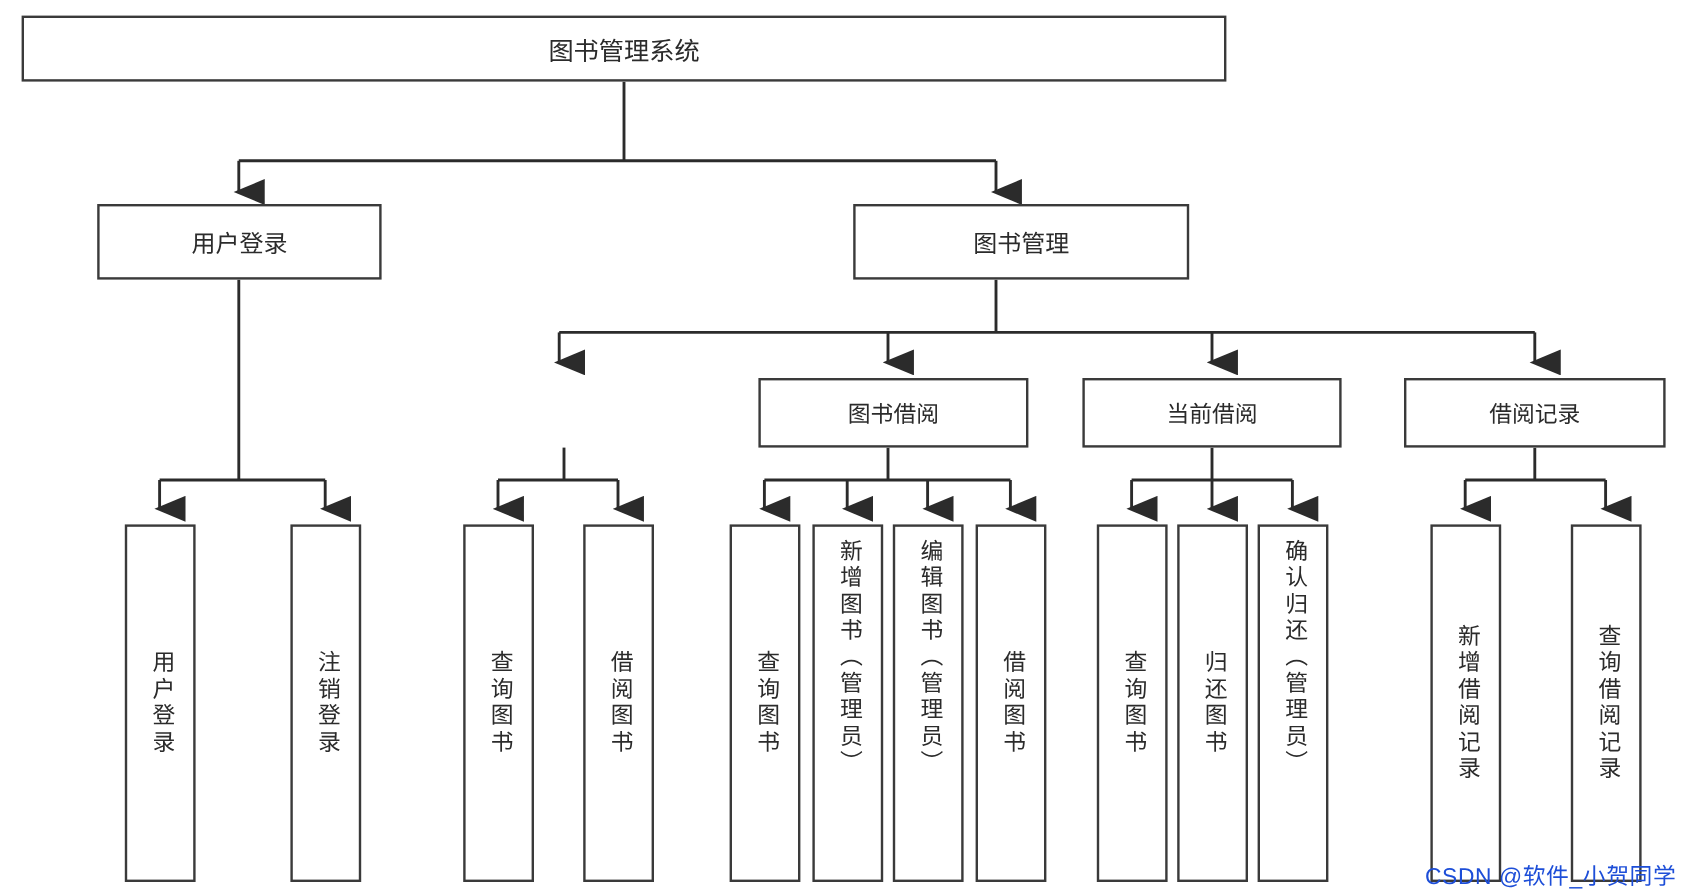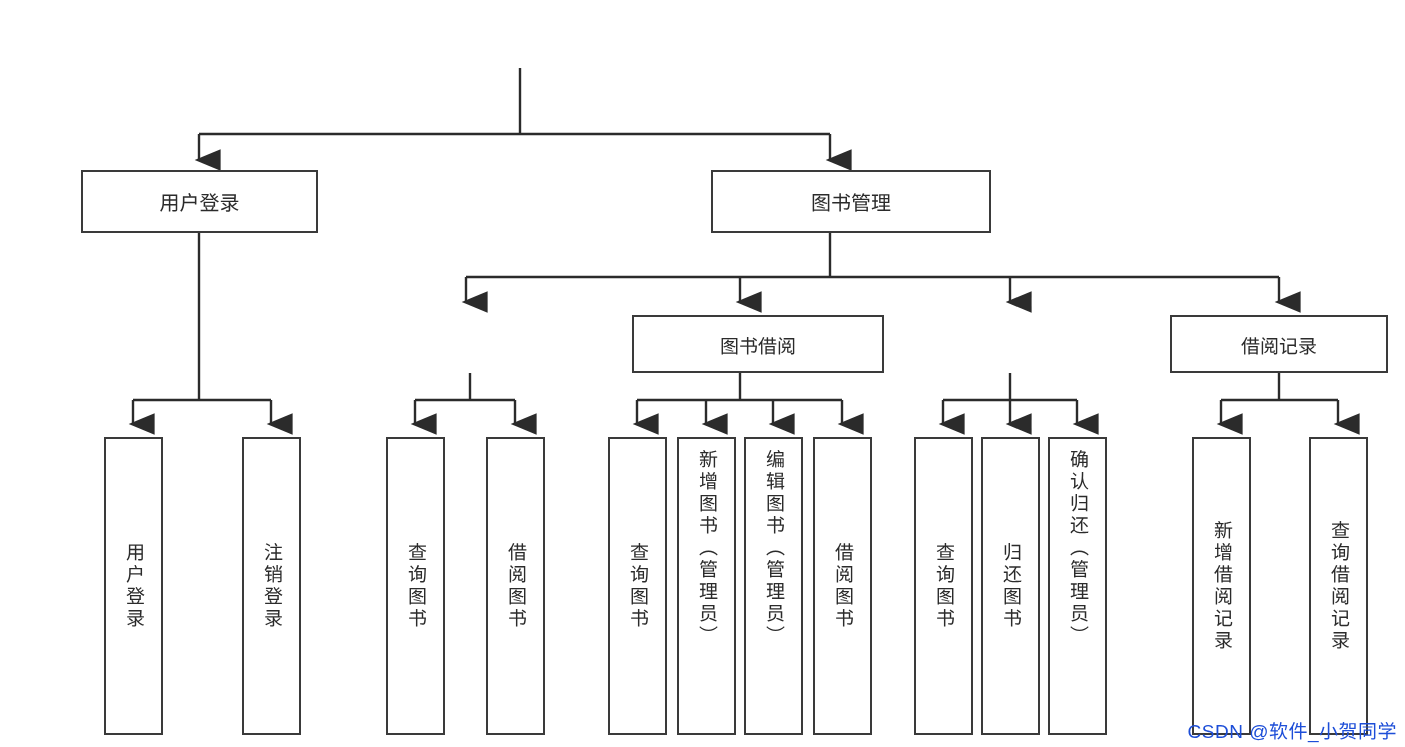--- a/index.html
+++ b/index.html
@@ -128,30 +128,36 @@
       <path d="M1077,400 L1077,424" marker-end="url(#arrowdown)"></path>
     </g>
     <g stroke="#2b2b2b" stroke-width="2.4" fill="none">
       <path d="M1279,373 L1279,400"></path>
       <path d="M1221,400 L1338,400"></path>
       <path d="M1221,400 L1221,424" marker-end="url(#arrowdown)"></path>
       <path d="M1338,400 L1338,424" marker-end="url(#arrowdown)"></path>
     </g>
   </svg>
 
+  <div class="node root" style="left:18px; top:13px; width:1004px; height:55px;">
+    <span>图书管理系统</span>
+  </div>
 
   <div class="node level2" style="left:81px; top:170px; width:237px; height:63px;">
     <span>用户登录</span>
   </div>
   <div class="node level2" style="left:711px; top:170px; width:280px; height:63px;">
     <span>图书管理</span>
   </div>
 
-  <div class="node level3" style="left:632px; top:315px; width:252px; height:58px;">
+  <div class="node level3" style="left:632px; top:315px; width:225px; height:58px;">
     <span>图书借阅</span>
+  </div>
+  <div class="node level3" style="left:902px; top:315px; width:216px; height:58px;">
+    <span>当前借阅</span>
   </div>
   <div class="node level3" style="left:1170px; top:315px; width:218px; height:58px;">
     <span>借阅记录</span>
   </div>
 
   <div class="node leaf centered" style="left:104px; top:437px; width:59px; height:298px;">
     <span class="vtext">用户登录</span>
   </div>
   <div class="node leaf centered" style="left:242px; top:437px; width:59px; height:298px;">
     <span class="vtext">注销登录</span>

